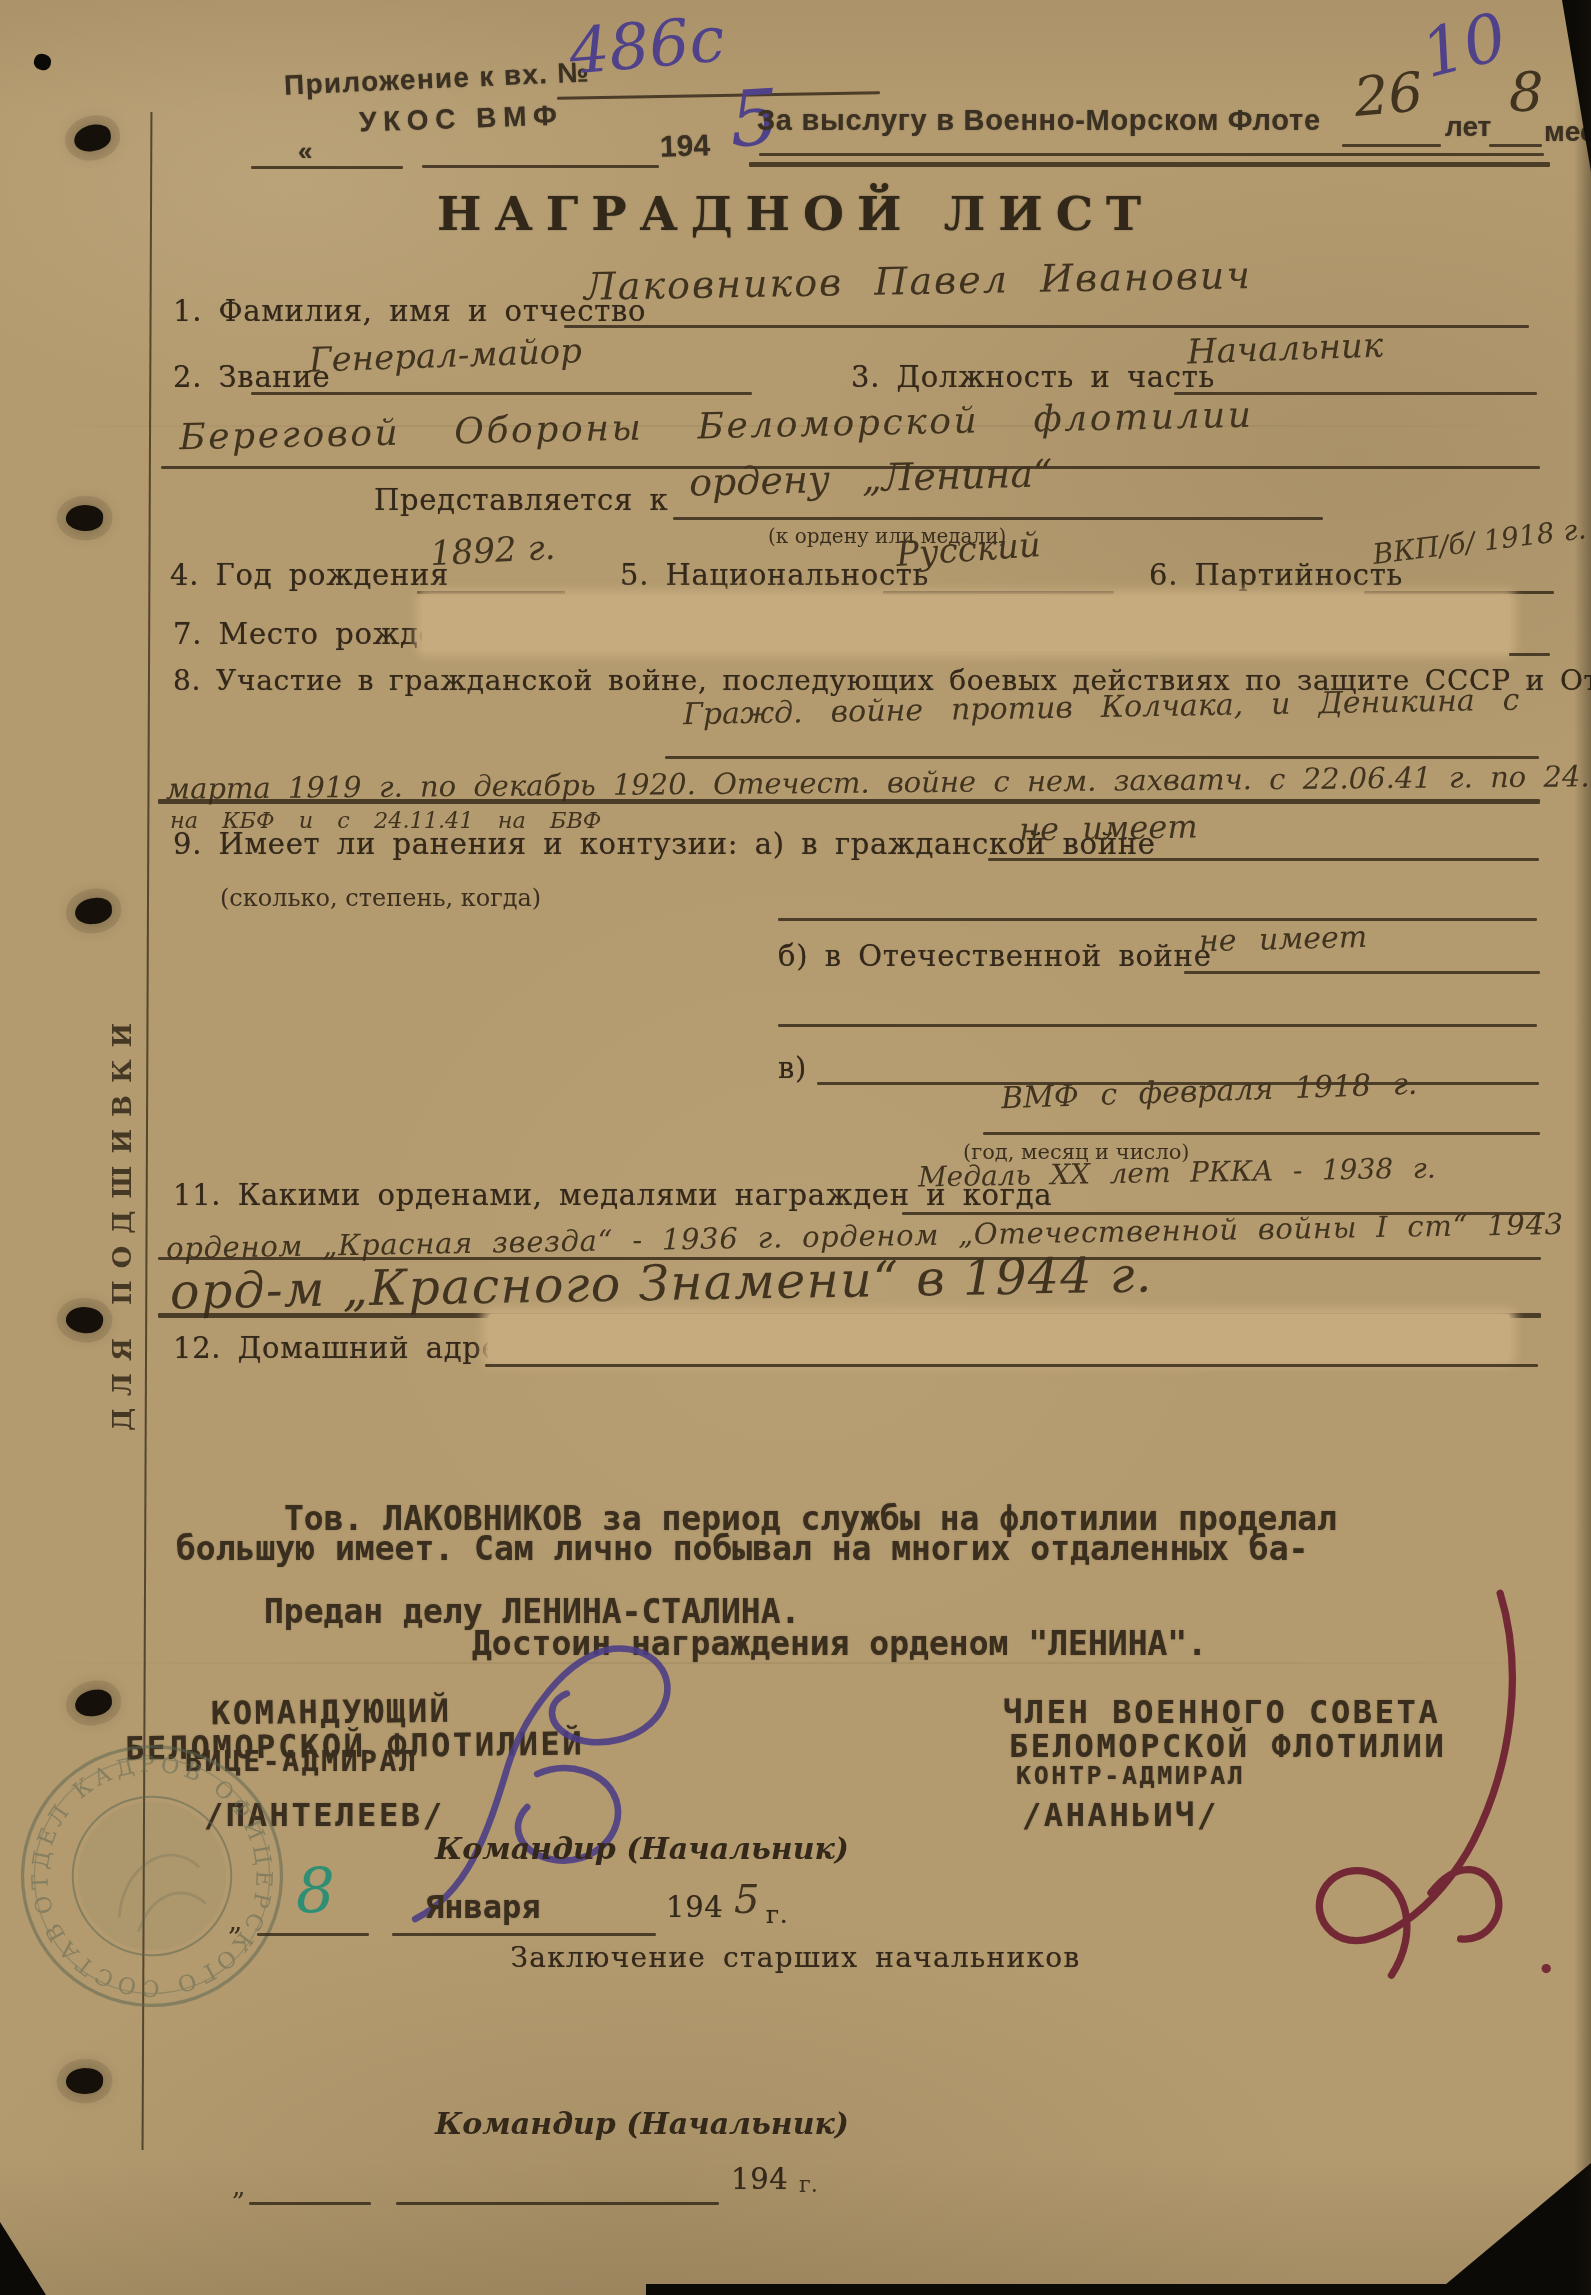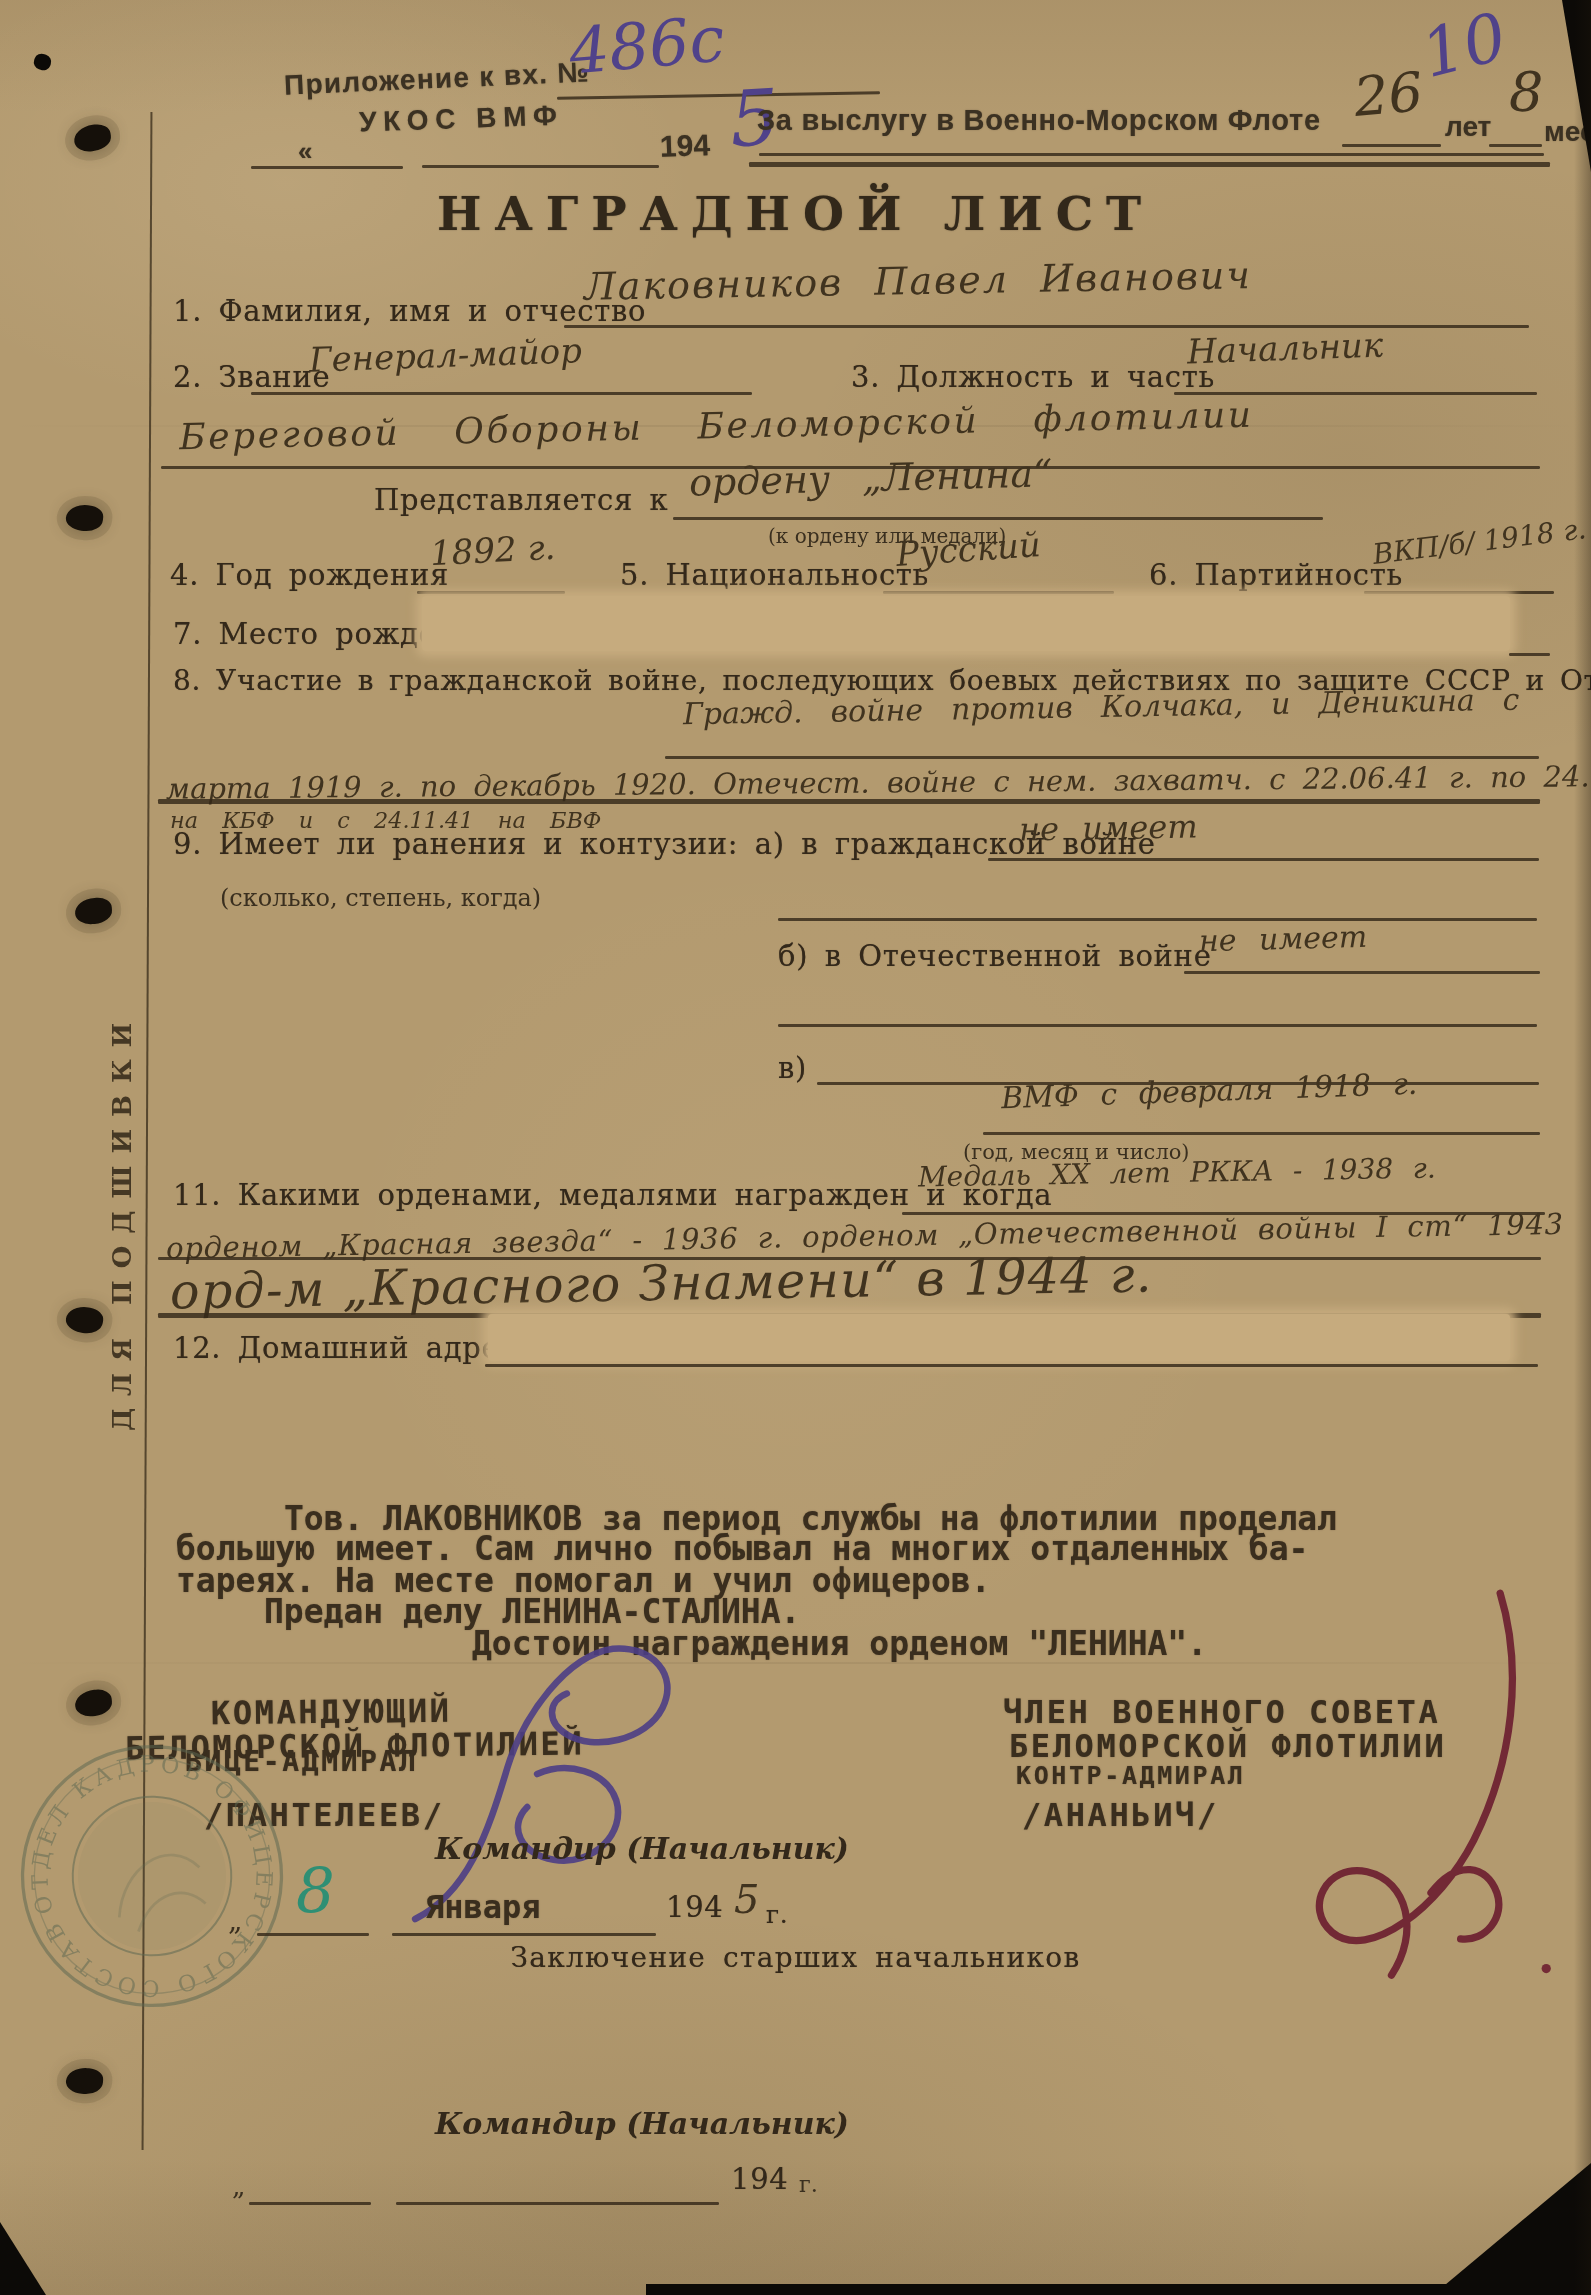--- a/index.html
+++ b/index.html
@@ -139,21 +139,20 @@
   <div class="line" style="left:158px;top:1257px;width:1383px;"></div>
   <div class="abs hw" style="left:170px;top:1255px;font-size:49px;letter-spacing:1.3px;transform:rotate(-1deg);">орд-м „Красного Знамени“ в 1944 г.</div>
   <div class="line thick" style="left:158px;top:1313px;width:1383px;"></div>
 
   <div class="abs lbl" style="left:173px;top:1331px;">12. Домашний адрес</div>
   <div class="patch" style="left:488px;top:1314px;width:1022px;height:47px;"></div>
   <div class="line" style="left:485px;top:1364px;width:1053px;"></div>
 
   <div class="abs tw" style="left:284px;top:1499px;font-size:33px;">Тов. ЛАКОВНИКОВ за период службы на флотилии проделал</div>
   <div class="abs tw" style="left:176px;top:1529px;font-size:33px;">большую имеет. Сам лично побывал на многих отдаленных ба-</div>
-  <div class="abs tw" style="left:176px;top:1561px;font-size:33px;">тареях. На месте помогал и учил офицеров.</div>
   <div class="abs tw" style="left:264px;top:1592px;font-size:33px;">Предан делу ЛЕНИНА-СТАЛИНА.</div>
   <div class="abs tw" style="left:472px;top:1624px;font-size:33px;">Достоин награждения орденом "ЛЕНИНА".</div>
 
   <div class="abs tw" style="left:211px;top:1693px;font-size:32px;letter-spacing:2.6px;transform:rotate(-.6deg);">КОМАНДУЮЩИЙ</div>
   <div class="abs tw" style="left:125px;top:1727px;font-size:32px;letter-spacing:2.6px;transform:rotate(-.6deg);">БЕЛОМОРСКОЙ ФЛОТИЛИЕЙ</div>
   <div class="abs tw" style="left:185px;top:1745px;font-size:28px;letter-spacing:2.6px;">ВИЦЕ-АДМИРАЛ</div>
   <div class="abs tw" style="left:204px;top:1796px;font-size:32px;letter-spacing:2.6px;">/ПАНТЕЛЕЕВ/</div>
   <div class="abs tw" style="left:1003px;top:1693px;font-size:32px;letter-spacing:2.6px;">ЧЛЕН ВОЕННОГО СОВЕТА</div>
   <div class="abs tw" style="left:1009px;top:1727px;font-size:32px;letter-spacing:2.6px;">БЕЛОМОРСКОЙ ФЛОТИЛИИ</div>
   <div class="abs tw" style="left:1016px;top:1761px;font-size:25px;letter-spacing:2.6px;">КОНТР-АДМИРАЛ</div>

